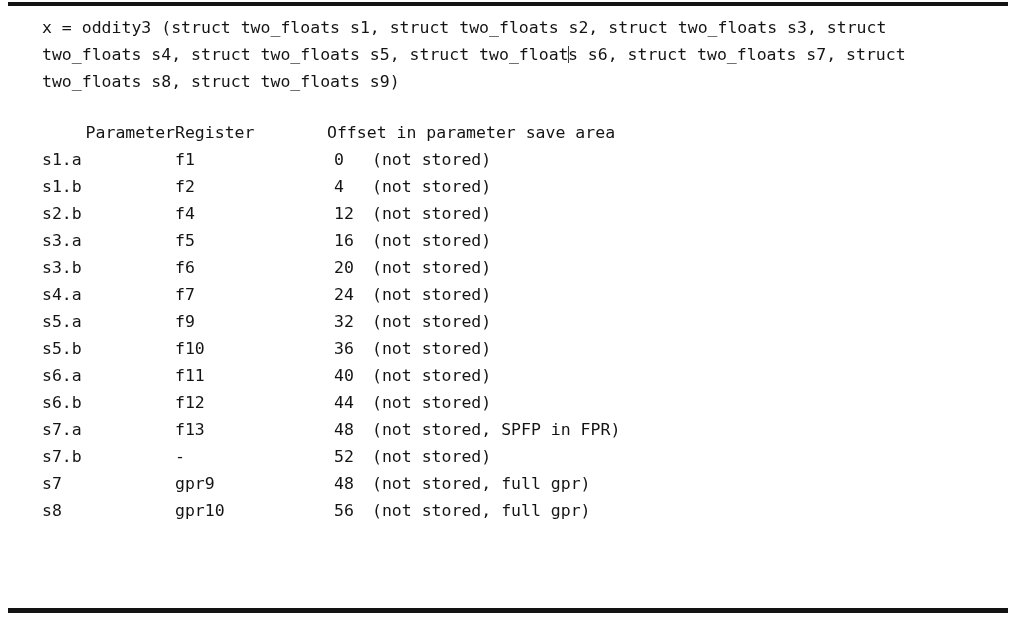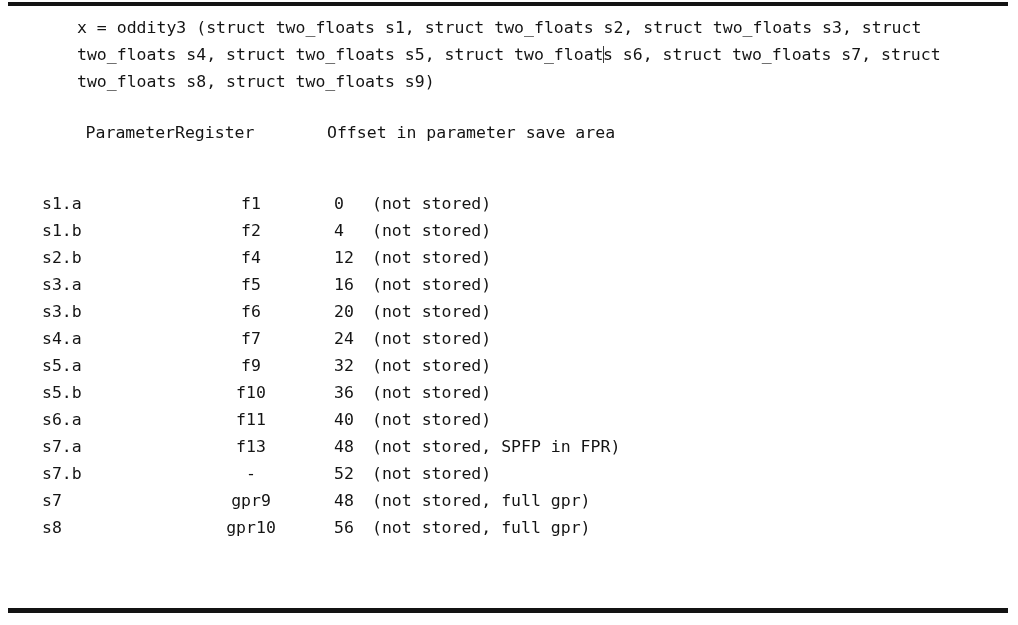--- a/index.html
+++ b/index.html
@@ -46,21 +46,21 @@
     font-size: 16.5px;
     line-height: 27px;
     height: 27px;
     white-space: pre;
     letter-spacing: 0px;
     color: #141414;
   }
 
   .blank-line { height: 24px; }
 
-  .sig-block { margin-bottom: 0; margin-left: 35px; }
+  .sig-block { margin-bottom: 0; }
 
   
   .caret {
     display: inline-block;
     width: 0;
     border-left: 1.6px solid #3a3a3a;
     height: 17px;
     vertical-align: -3px;
     margin: 0 -0.8px;
   }
@@ -73,23 +73,22 @@
   }
 
   .col-param {
     display: inline-block;
     width: 133px;
     text-align: left;
   }
   .col-reg {
     display: inline-block;
     width: 152px;
-    text-align: center;
+    text-align: left;
     padding-right: 0;
-    margin-top: 44px;
   }
   .col-gap {
     display: inline-block;
     width: 7px;
   }
   .col-off {
     display: inline-block;
     width: 38px;
     text-align: left;
   }
@@ -138,20 +137,21 @@
       <div id="rows-container">
           <div class="table-row"><span class="col-param">s1.a</span><span class="col-reg">f1</span><span class="col-gap"> </span><span class="col-off">0</span><span class="col-note">(not stored)</span></div>
           <div class="table-row"><span class="col-param">s1.b</span><span class="col-reg">f2</span><span class="col-gap"> </span><span class="col-off">4</span><span class="col-note">(not stored)</span></div>
           <div class="table-row"><span class="col-param">s2.b</span><span class="col-reg">f4</span><span class="col-gap"> </span><span class="col-off">12</span><span class="col-note">(not stored)</span></div>
           <div class="table-row"><span class="col-param">s3.a</span><span class="col-reg">f5</span><span class="col-gap"> </span><span class="col-off">16</span><span class="col-note">(not stored)</span></div>
           <div class="table-row"><span class="col-param">s3.b</span><span class="col-reg">f6</span><span class="col-gap"> </span><span class="col-off">20</span><span class="col-note">(not stored)</span></div>
           <div class="table-row"><span class="col-param">s4.a</span><span class="col-reg">f7</span><span class="col-gap"> </span><span class="col-off">24</span><span class="col-note">(not stored)</span></div>
           <div class="table-row"><span class="col-param">s5.a</span><span class="col-reg">f9</span><span class="col-gap"> </span><span class="col-off">32</span><span class="col-note">(not stored)</span></div>
           <div class="table-row"><span class="col-param">s5.b</span><span class="col-reg">f10</span><span class="col-gap"> </span><span class="col-off">36</span><span class="col-note">(not stored)</span></div>
           <div class="table-row"><span class="col-param">s6.a</span><span class="col-reg">f11</span><span class="col-gap"> </span><span class="col-off">40</span><span class="col-note">(not stored)</span></div>
+          <div class="table-row"><span class="col-param">s6.b</span><span class="col-reg">f12</span><span class="col-gap"> </span><span class="col-off">44</span><span class="col-note">(not stored)</span></div>
           <div class="table-row"><span class="col-param">s7.a</span><span class="col-reg">f13</span><span class="col-gap"> </span><span class="col-off">48</span><span class="col-note">(not stored, SPFP in FPR)</span></div>
           <div class="table-row"><span class="col-param">s7.b</span><span class="col-reg">-</span><span class="col-gap"> </span><span class="col-off">52</span><span class="col-note">(not stored)</span></div>
           <div class="table-row"><span class="col-param">s7</span><span class="col-reg">gpr9</span><span class="col-gap"> </span><span class="col-off">48</span><span class="col-note">(not stored, full gpr)</span></div>
           <div class="table-row"><span class="col-param">s8</span><span class="col-reg">gpr10</span><span class="col-gap"> </span><span class="col-off">56</span><span class="col-note">(not stored, full gpr)</span></div>
         </div>
 
     </div>
 
   </div>
 

